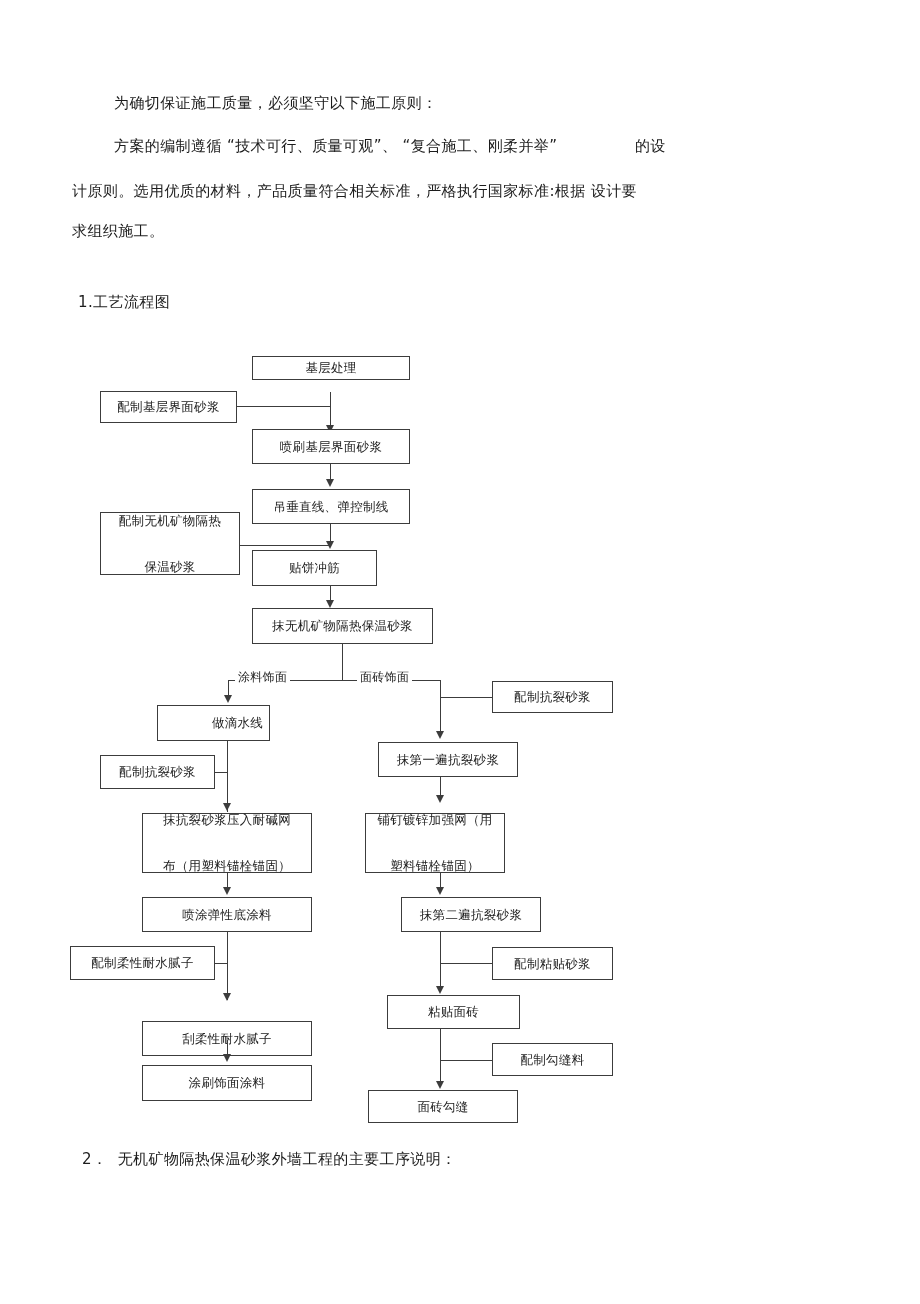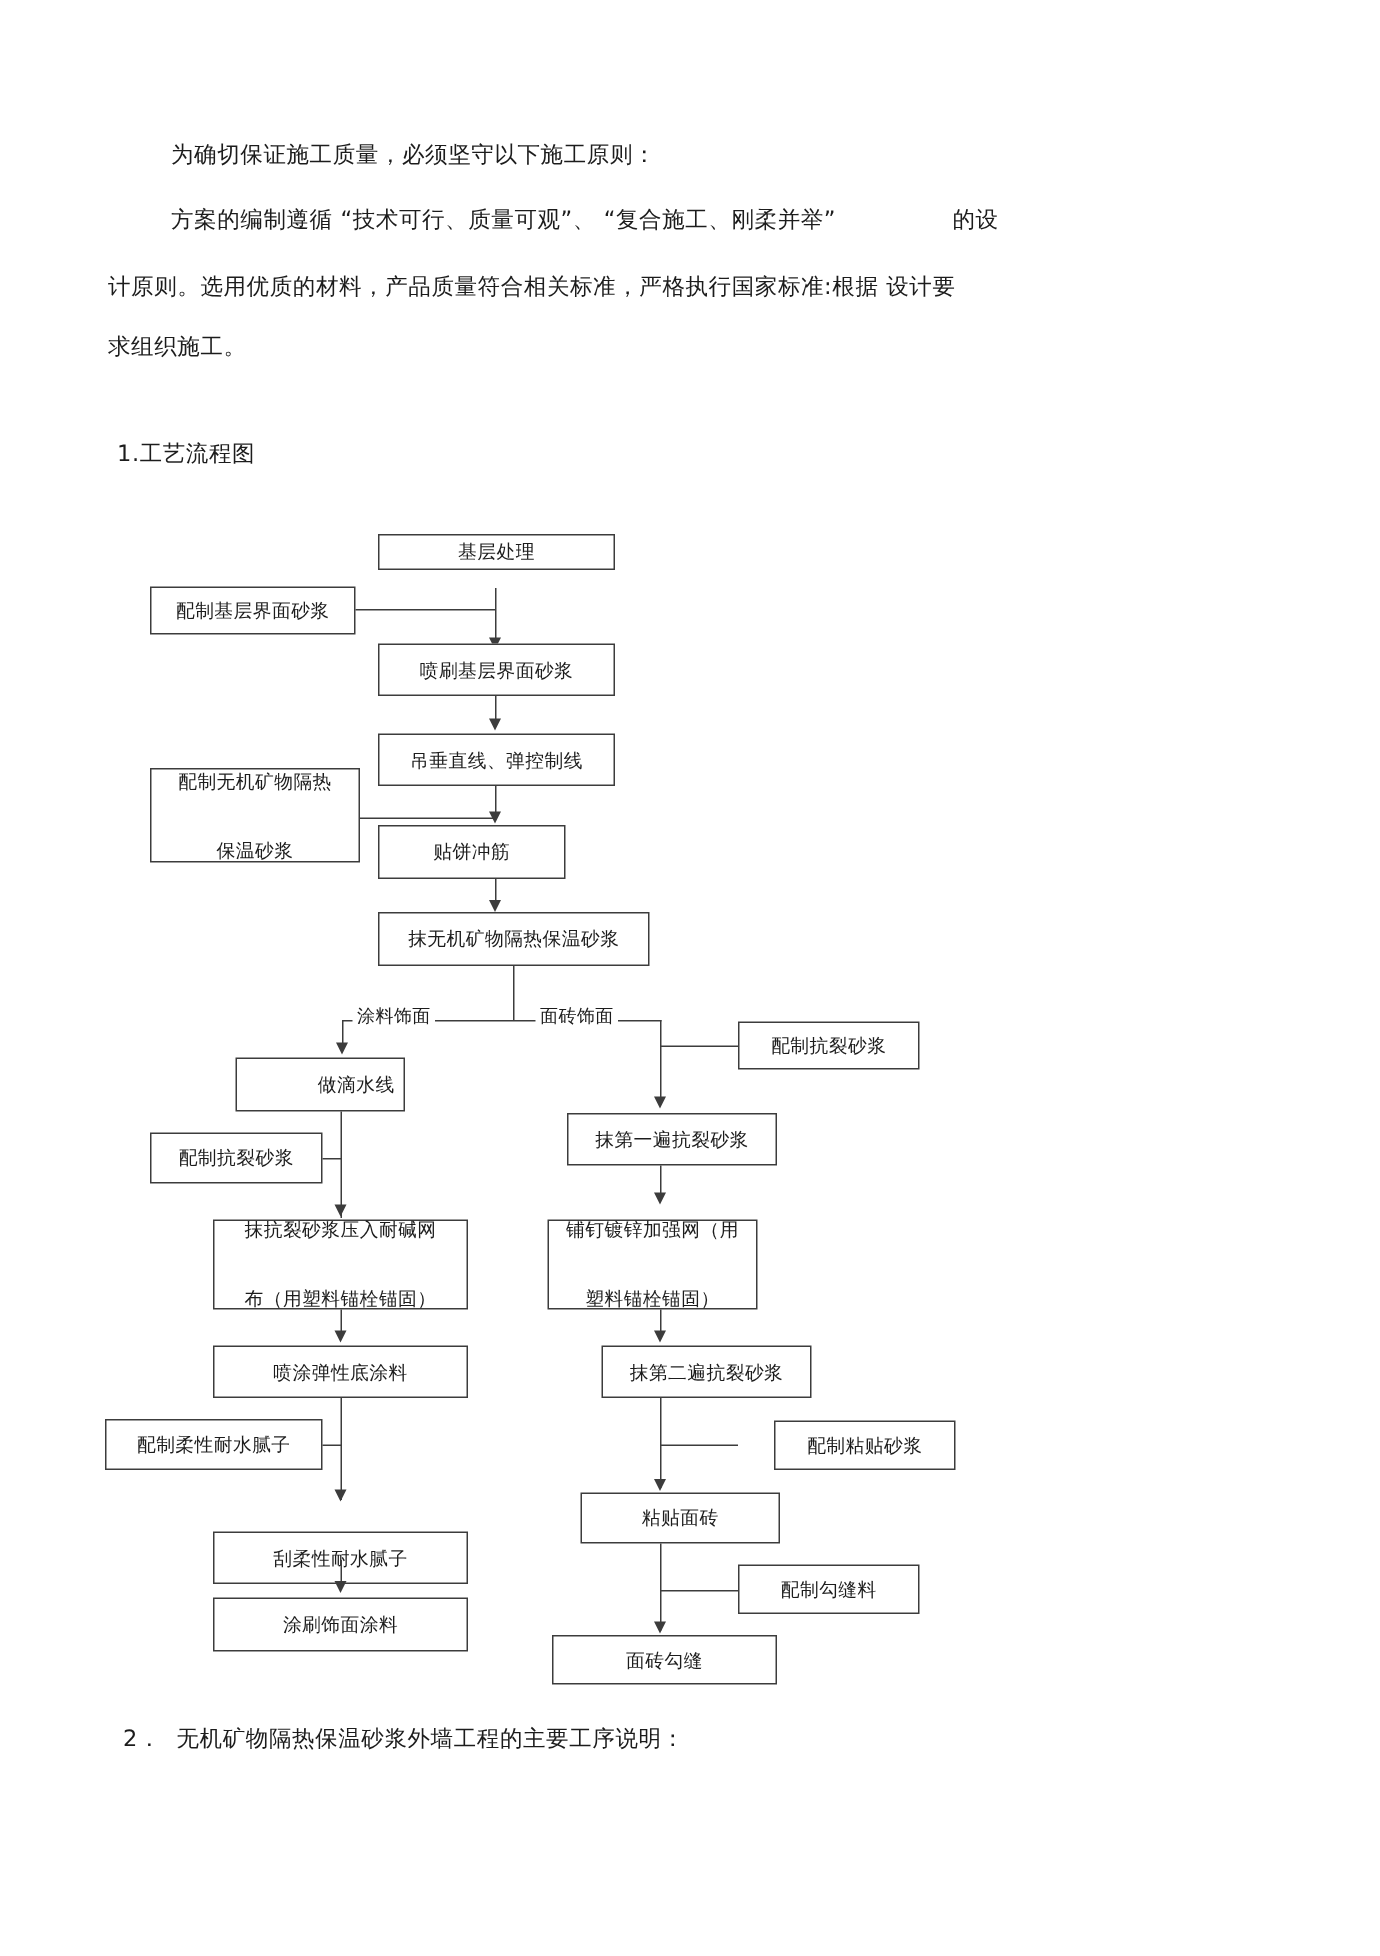--- a/index.html
+++ b/index.html
@@ -232,21 +232,21 @@
     <div class="vline" style="left:440px; top:873px; height:16px;"></div>
     <div class="arrowdown" style="left:436px; top:887px;"></div>
 
     <div class="node" style="left:365px; top:897px; width:140px; height:35px;margin-left:36px;">
       <span class="ln">抹第二遍抗裂砂浆</span>
     </div>
 
     <div class="vline" style="left:440px; top:932px; height:60px;"></div>
     <div class="arrowdown" style="left:436px; top:986px;"></div>
 
-    <div class="node" style="left:492px; top:947px; width:121px; height:33px;margin-left:24px;">
+    <div class="node" style="left:492px; top:947px; width:121px; height:33px;">
       <span class="ln">配制粘贴砂浆</span>
     </div>
     <div class="hline" style="left:440px; top:963px; width:52px;"></div>
 
     <div class="node" style="left:387px; top:995px; width:133px; height:34px;">
       <span class="ln">粘贴面砖</span>
     </div>
 
     <div class="vline" style="left:440px; top:1029px; height:58px;"></div>
     <div class="arrowdown" style="left:436px; top:1081px;"></div>

